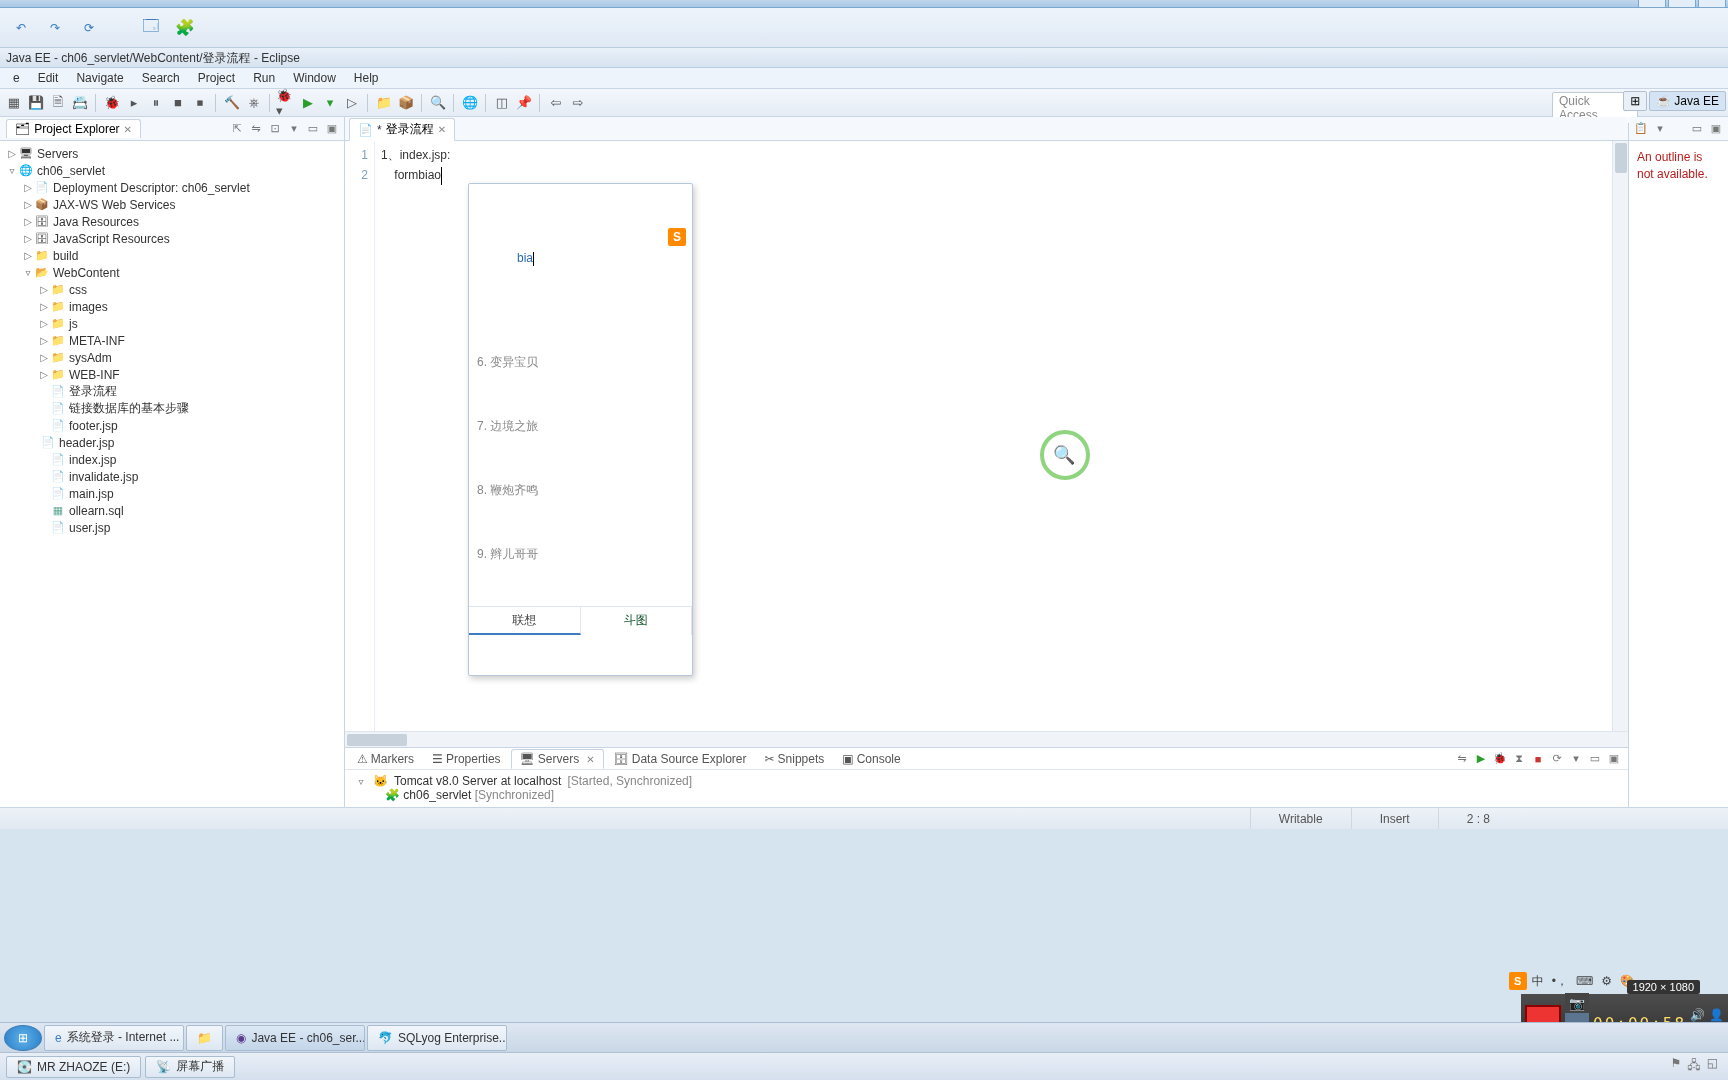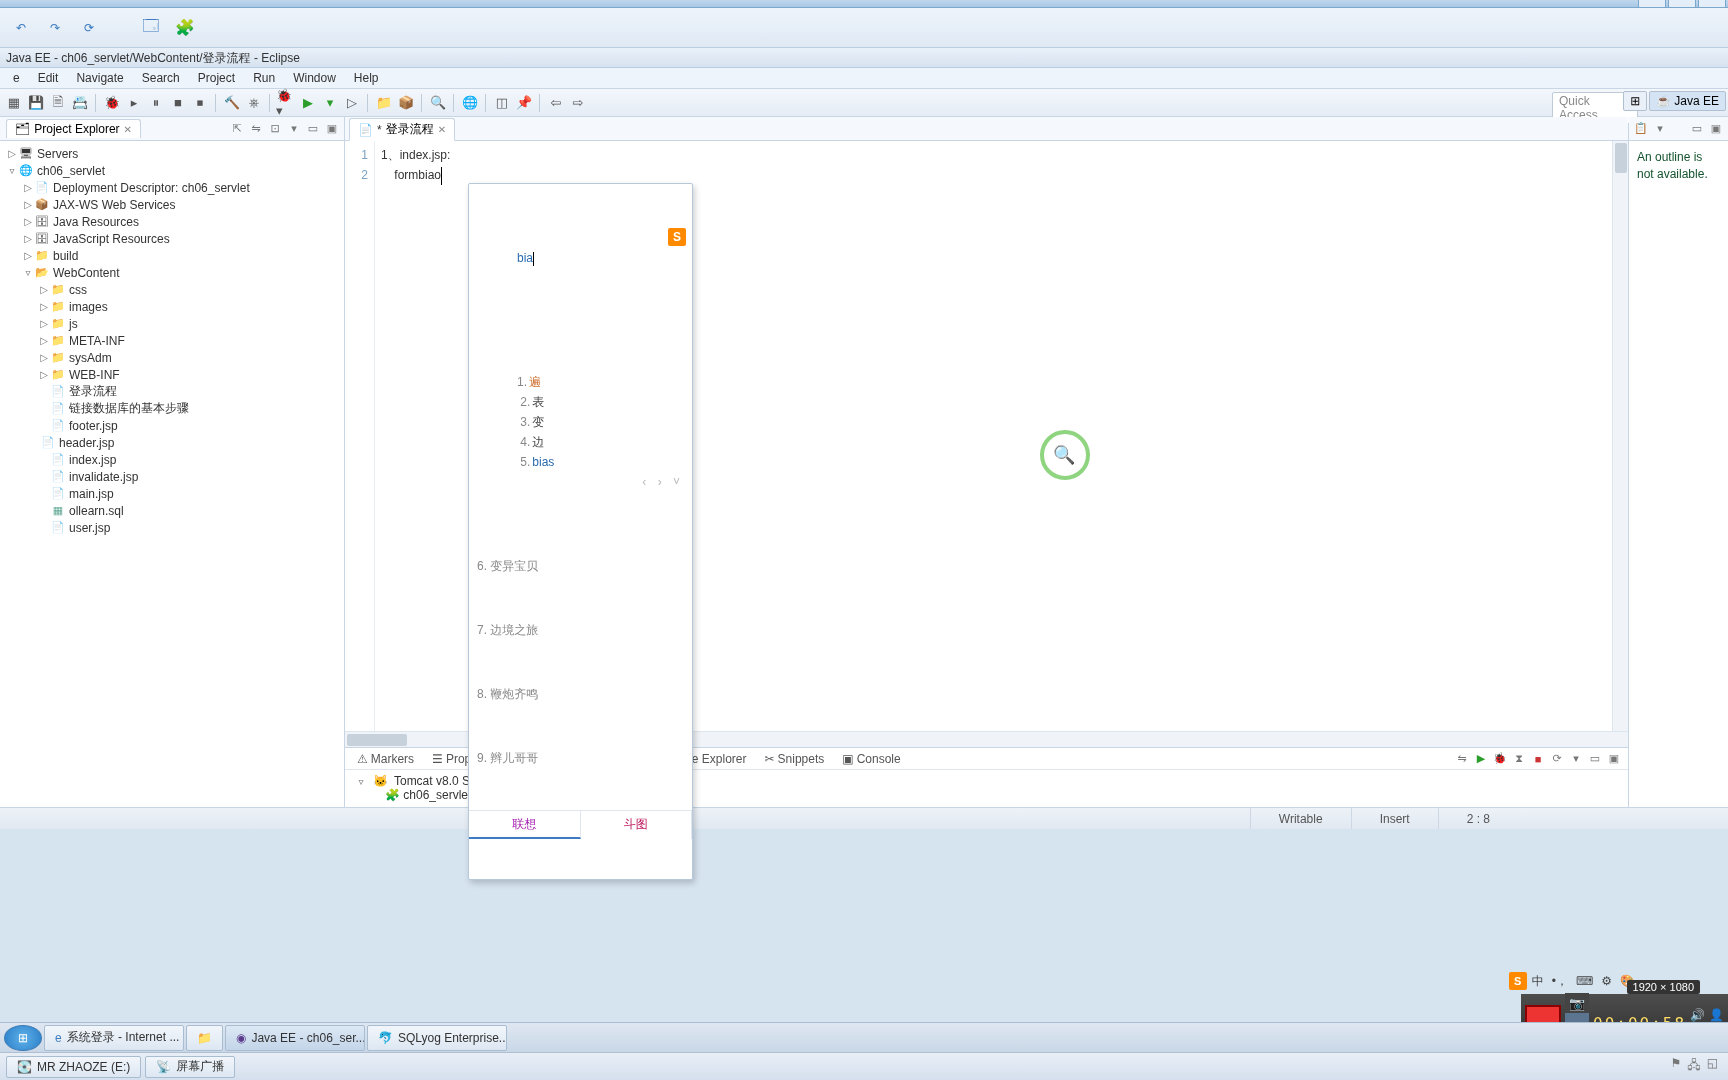--- a/index.html
+++ b/index.html
@@ -62,34 +62,34 @@
 .code { flex:1; padding:4px 0 0 6px; line-height:20px; color:#333; white-space:pre; position:relative; }
 .caret { display:inline-block; width:1px; height:18px; background:#000; vertical-align:middle; animation:blink 1s step-end infinite; }
 @keyframes blink { 50% { opacity:0; } }
 .vscroll { width:16px; background:#f0f3f7; border-left:1px solid #dde5ee; position:relative; }
 .vscroll .thumb { position:absolute; left:2px; top:2px; width:12px; height:30px; background:#c7d1dc; border-radius:2px; }
 .hscroll { height:16px; background:#f0f3f7; border-top:1px solid #dde5ee; position:relative; }
 .hscroll .thumb { position:absolute; top:2px; left:2px; height:12px; width:60px; background:#c7d1dc; border-radius:2px; }
 
 
 .outline { width:100px; background:#fff; border-left:1px solid #c7d5e4; display:flex; flex-direction:column; }
-.outline-body { flex:1; padding:8px; color:#14532d; line-height:1.4; }
+.outline-body { flex:1; padding:8px; color:#b91c1c; line-height:1.4; }
 
 
 .ime { position:absolute; left:93px; top:42px; width:225px; background:#fff; border:1px solid #b7c8db; box-shadow:2px 3px 6px rgba(0,0,0,.2); border-radius:2px; font-family:"Microsoft YaHei"; font-size:13px; z-index:50; }
 .ime-input { padding:4px 8px 2px; color:#2b6cb0; font-weight:500; position:relative; }
 .ime-input .sogou { position:absolute; right:6px; top:4px; width:18px; height:18px; background:#ff8a00; color:#fff; font-weight:bold; display:flex;align-items:center;justify-content:center; border-radius:2px; font-size:12px; }
 .ime-row { padding:2px 8px; color:#888; }
 .ime-row .n { color:#888; margin-right:2px; }
 .ime-row .ch { color:#444; }
 .ime-row.first .ch-main { color:#d07030; }
 .ime-nav { float:right; color:#bbb; letter-spacing:4px; }
 .ime-bottom { border-top:1px solid #e0e6ee; display:flex; }
-.ime-bottom .tab { flex:1; text-align:center; padding:3px 0; color:#be185d; border-right:1px solid #e0e6ee; }
-.ime-bottom .tab.active { color:#a21caf; border-bottom:2px solid #3d7cc0;font-family:Liberation Serif, serif; }
+.ime-bottom .tab { flex:1; text-align:center; padding:3px 0; color:#14532d; border-right:1px solid #e0e6ee; }
+.ime-bottom .tab.active { color:#404040; border-bottom:2px solid #3d7cc0;font-family:Liberation Serif, serif; }
 
 
 .bottom-views { height:60px; border-top:1px solid #c7d5e4; background:#fff; }
 .bv-tabs { height:22px; border-bottom:1px solid #e0e6ee; display:flex; align-items:center; padding-left:4px; gap:2px; position:relative; }
 .bv-tab { padding:2px 8px; color:#555; display:flex; align-items:center; gap:3px; }
 .bv-tab.active { background:#fff; border:1px solid #c7d5e4; border-bottom:1px solid #fff; border-radius:3px 3px 0 0; margin-bottom:-1px; }
 .bv-body { padding:4px 10px; }
 .server-line { display:flex; align-items:center; gap:6px; color:#333; }
 .server-status { color:#888; }
 .server-sub { padding-left:30px; color:#333; }
@@ -356,28 +356,20 @@
       </div>
       <div class="code"><span>1、index.jsp:</span>
 <span>    formbiao</span><span class="caret"></span>
 
         
         <div class="ime">
           <div class="ime-input">
             <span>bia</span><span class="caret" style="height:14px"></span>
             <span class="sogou">S</span>
           </div>
-          <div class="ime-row first">
-            <span class="n">1.</span><span class="ch ch-main">遍</span>
-            &nbsp;<span class="n">2.</span><span class="ch">表</span>
-            &nbsp;<span class="n">3.</span><span class="ch">变</span>
-            &nbsp;<span class="n">4.</span><span class="ch">边</span>
-            &nbsp;<span class="n">5.</span><span class="ch" style="color:#2b6cb0">bias</span>
-            <span class="ime-nav">‹ › ˅</span>
-          </div>
           <div class="ime-row">6. 变异宝贝</div>
           <div class="ime-row">7. 边境之旅</div>
           <div class="ime-row">8. 鞭炮齐鸣</div>
           <div class="ime-row">9. 辫儿哥哥</div>
           <div class="ime-bottom">
             <div class="tab active">联想</div>
             <div class="tab">斗图</div>
           </div>
         </div>
       </div>

